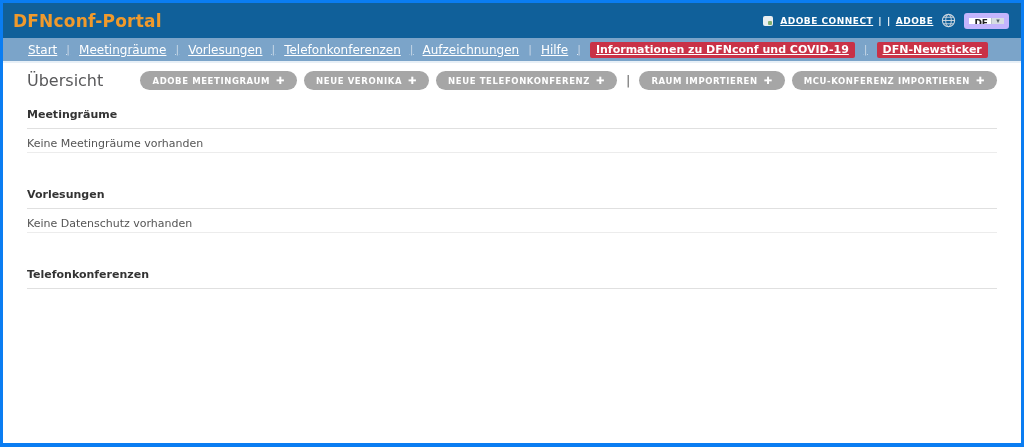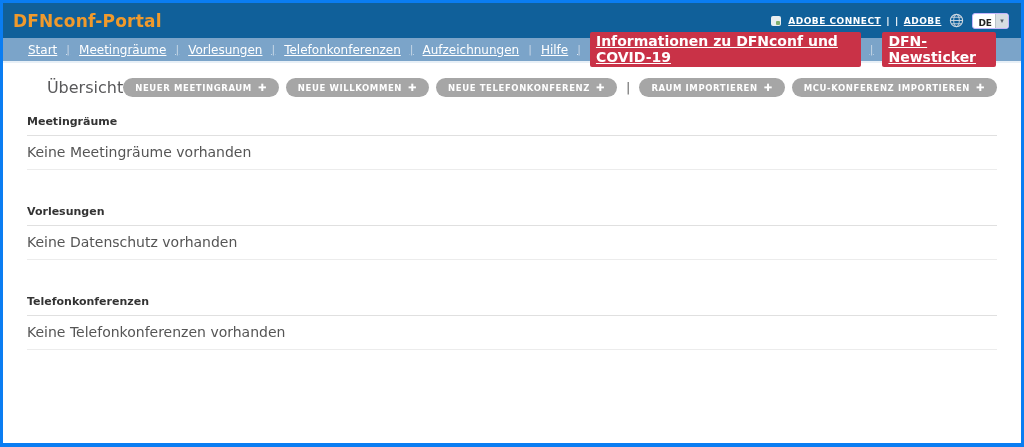--- a/index.html
+++ b/index.html
@@ -19,67 +19,67 @@
     padding:0 12px 0 10px;
   }
   .brand { color:#f09a2c; font-size:17px; font-weight:bold; letter-spacing:0.2px; }
   .topbar-right { display:flex; align-items:center; gap:8px; }
   .toplinks { color:#ffffff; font-size:9px; font-weight:bold; letter-spacing:0.5px; display:flex; align-items:center; gap:5px; }
   .toplinks a { color:#ffffff; text-decoration:underline; cursor:pointer; }
   .ac-icon { width:10px; height:10px; background:#e9eef0; border-radius:2px; display:inline-block; position:relative; margin-right:2px; }
   .ac-icon::after { content:""; position:absolute; right:1px; bottom:1px; width:4px; height:4px; background:#7fae6f; border-radius:1px; }
   .globe { width:15px; height:15px; display:inline-block; }
   .lang-select {
-    background:#ffffff; border:1px solid #c4b5fd; border-radius:3px;
-    display:inline-flex; align-items:flex-end; height:16px; cursor:pointer; overflow:hidden;
+    background:#ffffff; border:5px solid #c4b5fd; border-radius:3px;
+    display:inline-flex; align-items:flex-start; height:16px; cursor:pointer; overflow:hidden;
   }
   .lang-select .val { font-size:9px; font-weight:bold; color:#222; padding:0 3px 0 5px; }
   .lang-select .arrow {
     width:13px; height:100%; background:#d7dde2; border-left:1px solid #b9c2c9;
     display:flex; align-items:center; justify-content:center;
     font-size:7px; color:#55606a;
   }
 
   
   .navbar {
     height:25px; background:#7ba4c9; border-bottom:2px solid #e8f0f7;
     display:flex; align-items:center; padding:0 25px;
     color:#ffffff; font-size:12px;text-decoration:underline;
   }
   .navbar a.nav-link { color:#ffffff; text-decoration:none; cursor:pointer; }
   .nav-sep { color:#c6d6e6; margin:0 9px; font-size:11px; }
   .nav-badge {
-    background:#c93247; color:#ffffff; font-weight:bold; font-size:14px;
+    background:#c93247; color:#ffffff; font-weight:bold; font-size:11px;
     padding:1px 6px 2px; border-radius:2px; cursor:pointer; text-decoration:none;
   }
 
   
   .main { padding:0 24px; }
-  .toolbar-row { display:flex; align-items:center; justify-content:flex-end; padding-top:15px; }
+  .toolbar-row { display:flex; align-items:center; justify-content:space-between; padding-top:8px; }
   .page-title { font-size:16px; color:#58585a; }
   .btn-group { display:flex; align-items:center; gap:7px; }
   .pill-btn {
     background:#a6a6a6; color:#ffffff; border:none; cursor:pointer;
     font-family:"DejaVu Sans","Liberation Sans",sans-serif;
     font-size:8.5px; font-weight:bold; letter-spacing:0.6px;
     border-radius:10px; height:19px; padding:0 12px;
     display:inline-flex; align-items:center; white-space:nowrap;
   }
   .pill-btn .plus { margin-left:6px; font-size:10px; }
   .btn-group-sep { color:#666; font-size:13px; margin:0 2px; }
 
   .sections { margin-top:12px; }
   .section { margin-bottom:29px; }
   .section-title {
     font-size:11px; font-weight:bold; color:#333;
     padding:6px 0 7px; border-bottom:1px solid #e0e0e0;
   }
   .section-empty {
-    font-size:14px; color:#555;
-    padding:8px 0 9px; border-bottom:1px solid #ececec;
+    font-size:11px; color:#555;
+    padding:8px 0 2px; border-bottom:1px solid #ececec;
   }
 
   .footer { text-align:center; margin-top:22px; font-size:11px; color:#4a86b0; }
   .footer a { color:#4a86b0; text-decoration:none; cursor:pointer; }
   .footer .dash { margin:0 6px; color:#4a86b0; }
 </style>
 </head>
 <body>
 
 <div class="topbar">
@@ -125,25 +125,25 @@
   <span class="nav-sep">|</span>
   <a class="nav-badge">DFN-Newsticker</a>
 </div>
 
 <div class="main">
 
   <div class="toolbar-row">
     <div class="page-title">Übersicht</div>
     <div class="btn-group">
       <button class="pill-btn">
-        <span>NEUER MEETINGRAUM</span>
+        <span>ADOBE MEETINGRAUM</span>
         <span class="plus">✚</span>
       </button>
       <button class="pill-btn">
-        <span>NEUE WILLKOMMEN</span>
+        <span>NEUE VERONIKA</span>
         <span class="plus">✚</span>
       </button>
       <button class="pill-btn">
         <span>NEUE TELEFONKONFERENZ</span>
         <span class="plus">✚</span>
       </button>
       <span class="btn-group-sep">|</span>
       <button class="pill-btn">
         <span>RAUM IMPORTIEREN</span>
         <span class="plus">✚</span>
@@ -159,18 +159,17 @@
     <div class="section">
       <div class="section-title">Meetingräume</div>
       <div class="section-empty">Keine Meetingräume vorhanden</div>
     </div>
     <div class="section">
       <div class="section-title">Vorlesungen</div>
       <div class="section-empty">Keine Datenschutz vorhanden</div>
     </div>
     <div class="section">
       <div class="section-title">Telefonkonferenzen</div>
-      <div class="section-empty">Keine Telefonkonferenzen vorhanden</div>
     </div>
   </div>
 
 
 </div>
 
 </body></html>

